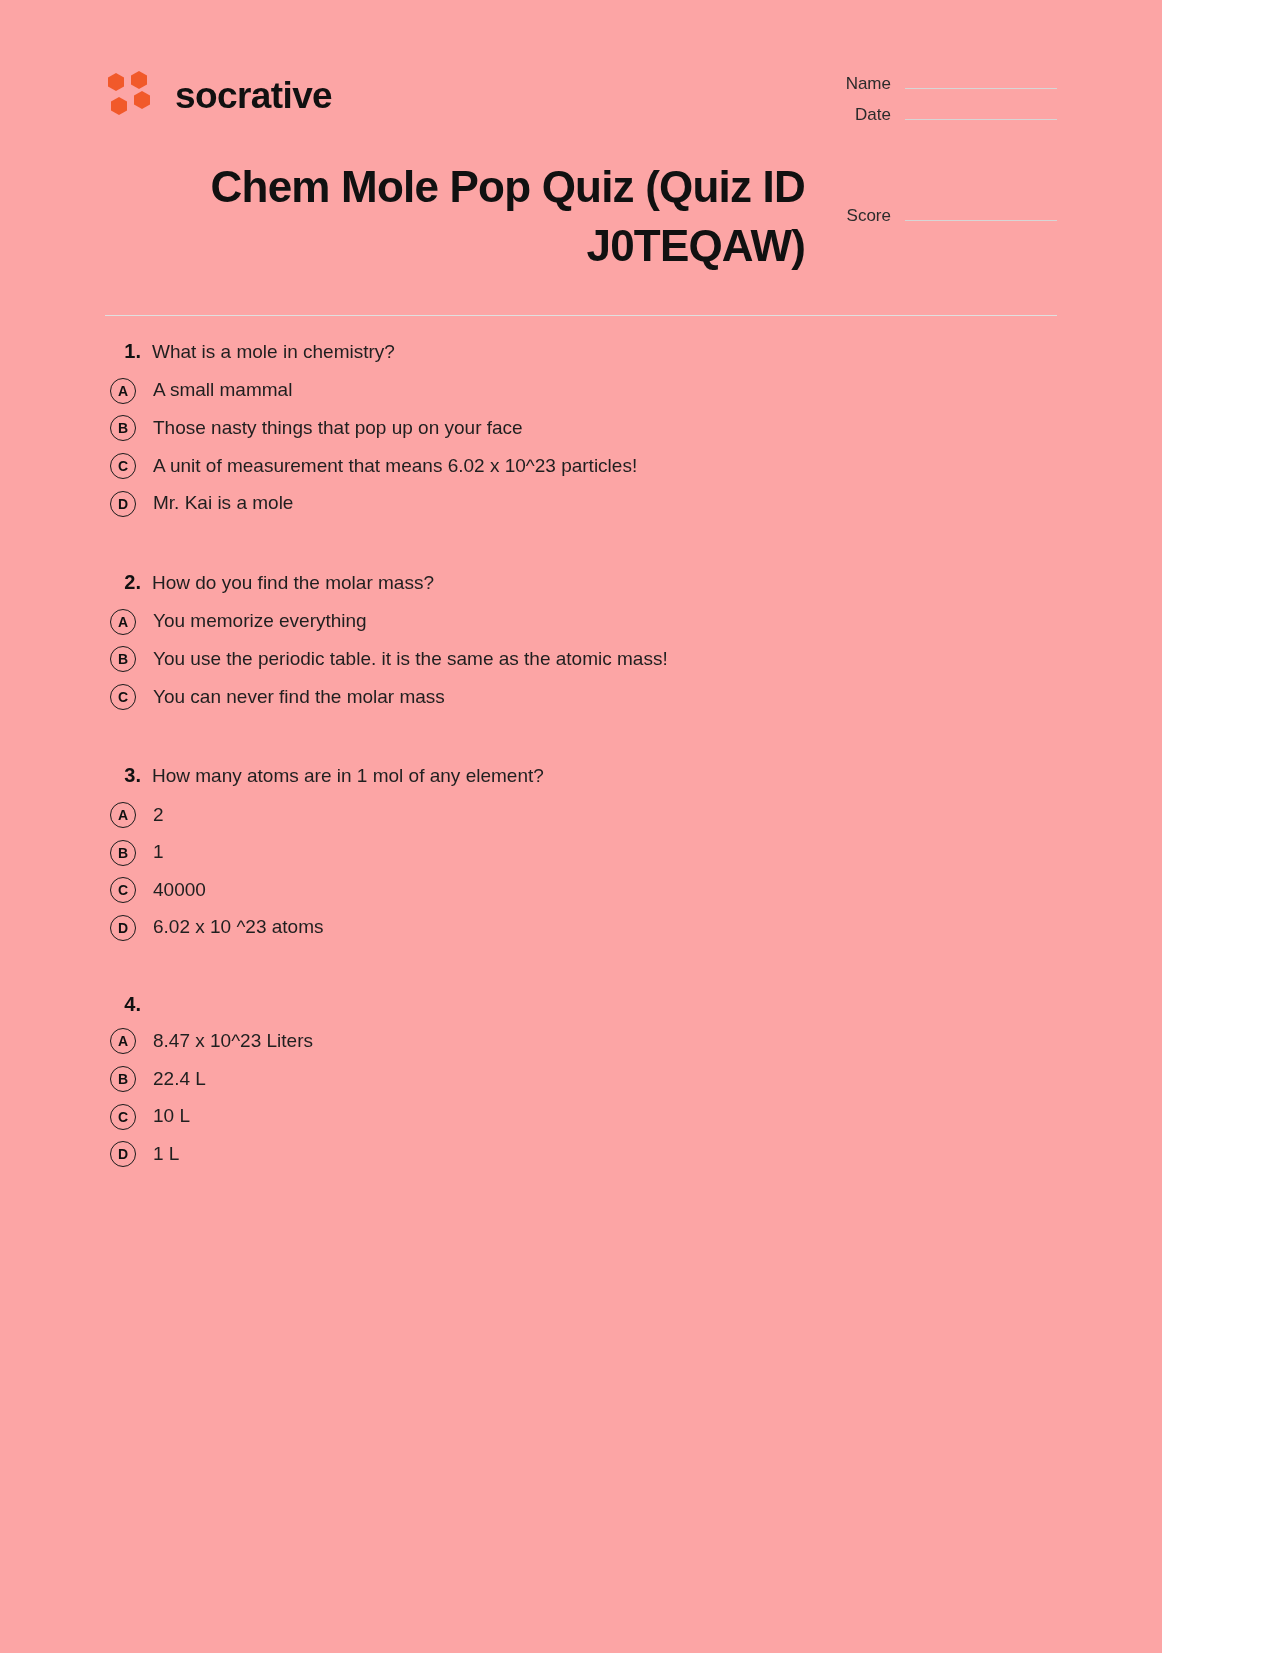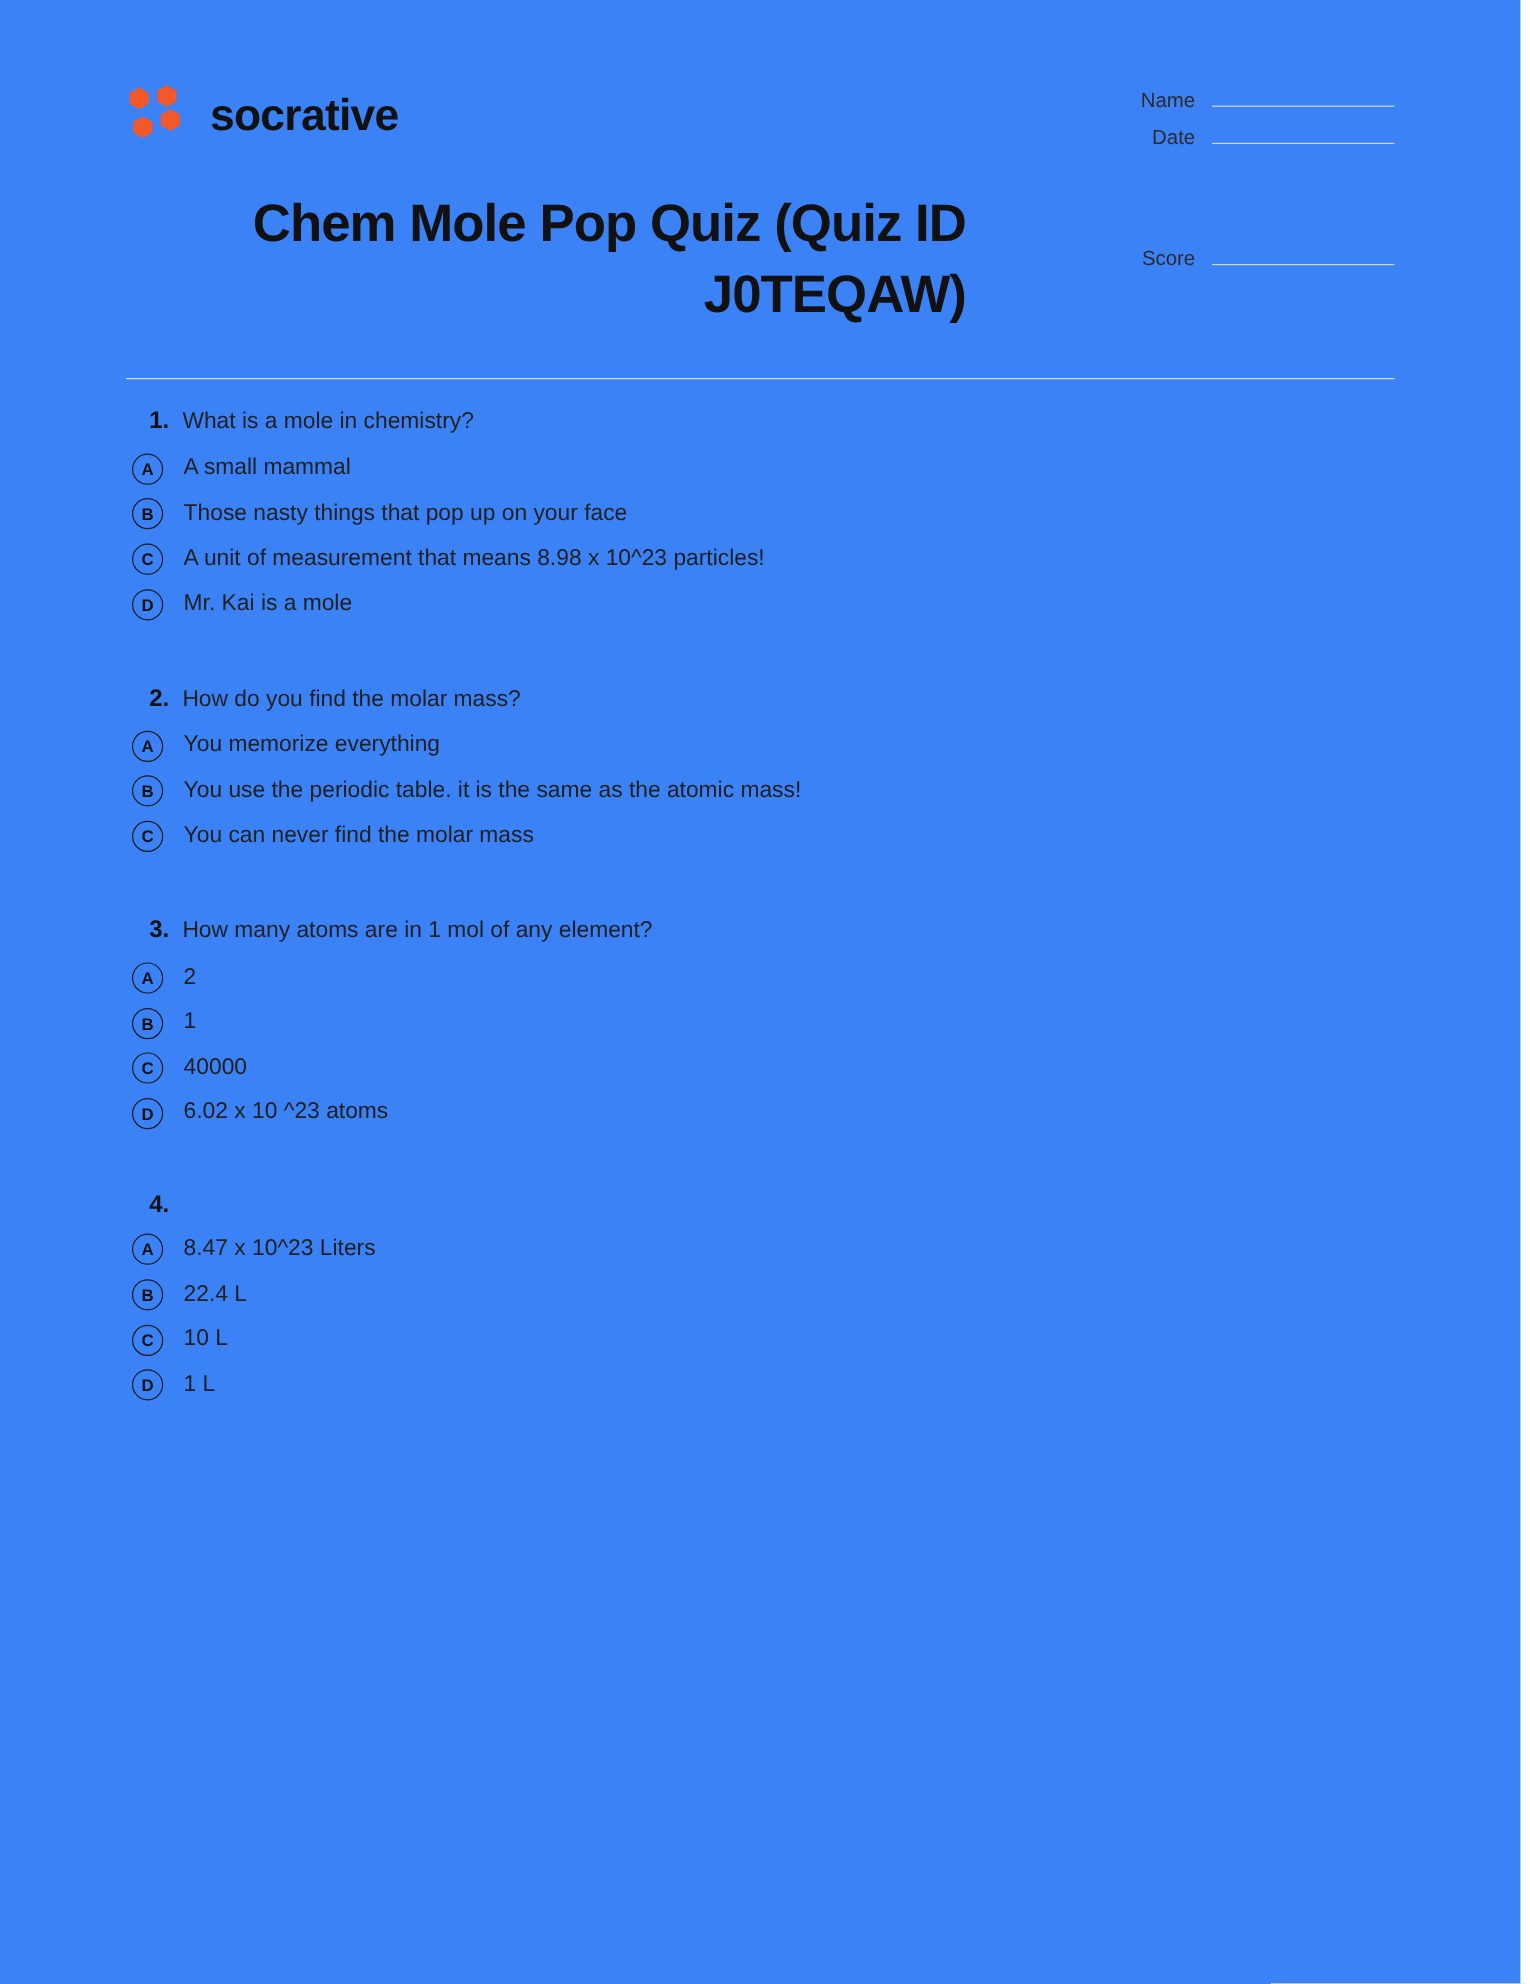--- a/index.html
+++ b/index.html
@@ -11,24 +11,24 @@
   body {
     width: 1275px;
     height: 1653px;
     font-family: "Liberation Sans", sans-serif;
     color: #1a1a1a;
     -webkit-font-smoothing: antialiased;
   }
 
   .page {
     position: relative;
-    width: 1267px;
+    width: 1162px;
     height: 1653px;
     padding: 0;
-    background: #3b82f6;
+    background: #fca5a5;
   }
 
   
   .header {
     display: flex;
     align-items: flex-start;
     justify-content: space-between;
     padding: 62px 105px 0 105px;
   }
 
@@ -221,21 +221,21 @@
         <div class="option">
           <span class="opt-badge">
             <span class="opt-circle">B</span>
           </span>
           <span class="opt-text">Those nasty things that pop up on your face</span>
         </div>
         <div class="option">
           <span class="opt-badge">
             <span class="opt-circle">C</span>
           </span>
-          <span class="opt-text">A unit of measurement that means 8.98 x 10^23 particles!</span>
+          <span class="opt-text">A unit of measurement that means 6.02 x 10^23 particles!</span>
         </div>
         <div class="option">
           <span class="opt-badge">
             <span class="opt-circle">D</span>
           </span>
           <span class="opt-text">Mr. Kai is a mole</span>
         </div>
       </div>
       <div class="question">
         <div class="q-head">

